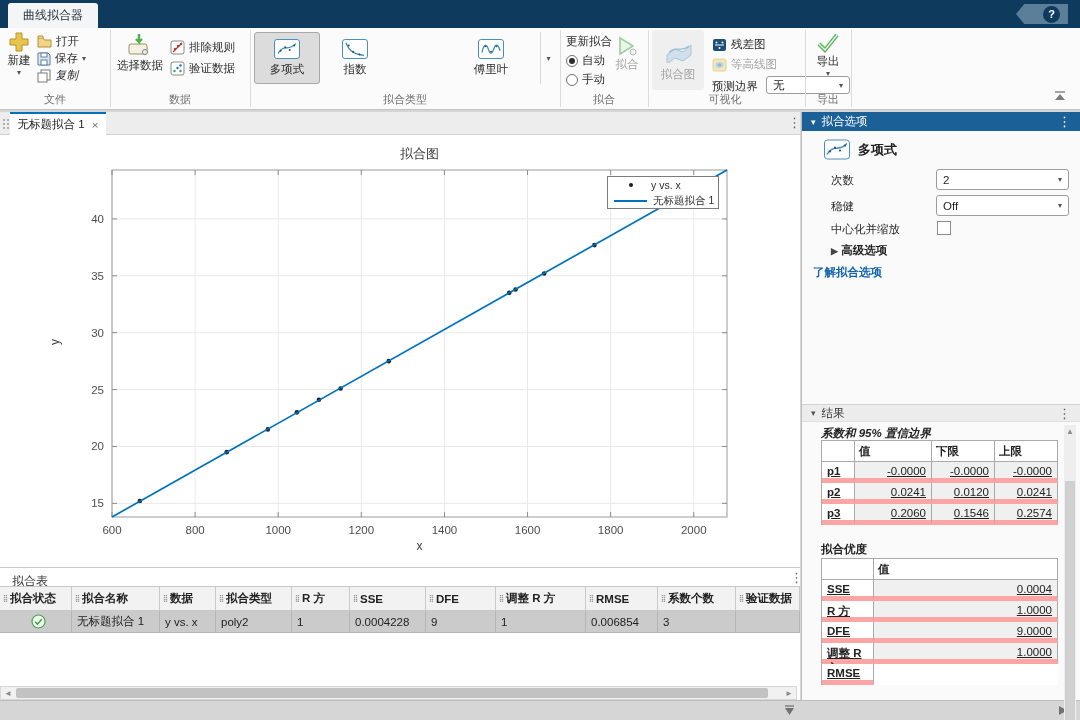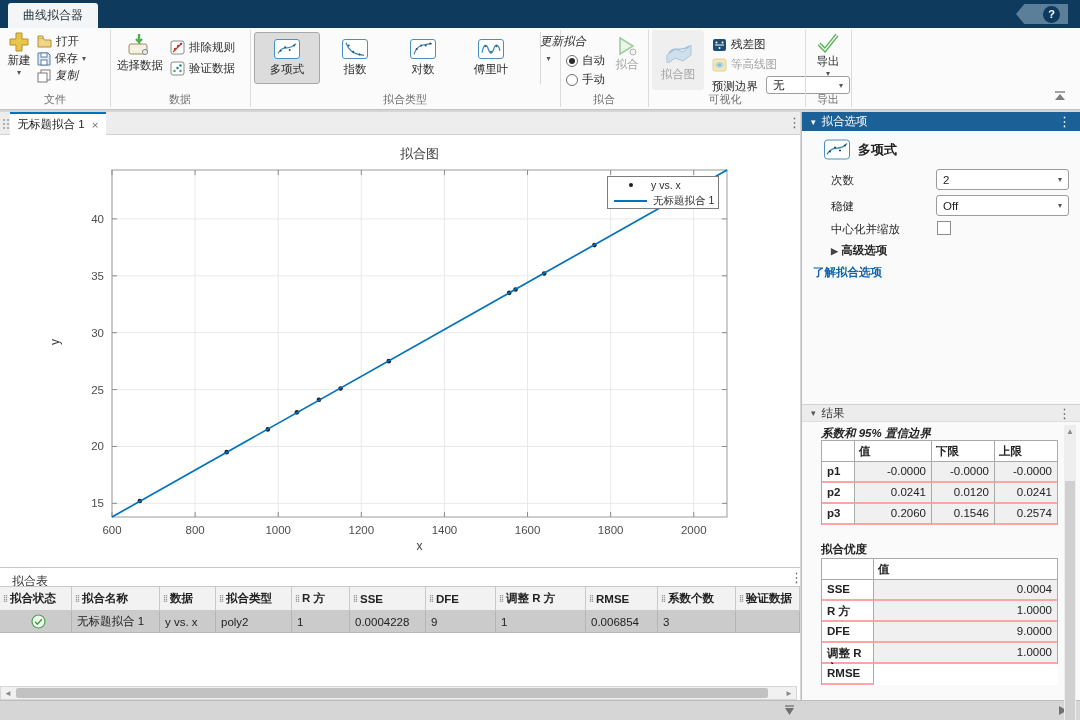--- a/index.html
+++ b/index.html
@@ -76,21 +76,21 @@
     border-bottom:1px solid #dedede; color:#333; display:flex; align-items:center; font-size:11.5px; }
   .hdr-caret { margin:0 6px 0 9px; font-size:9px; }
   .hdr-kebab { margin-left:auto; margin-right:10px; font-size:13px; }
   .opt-label { position:absolute; left:29px; font-size:11.5px; color:#2b2b2b; }
   .opt-select { position:absolute; left:134px; width:133px; height:21px; }
   .checkbox { position:absolute; left:135px; width:14px; height:14px; background:#fff; border:1px solid #8e8e8e; }
   #learn-link { position:absolute; left:11px; font-size:11.5px; font-weight:bold; color:#0f62ac; }
   .sec-title { position:absolute; left:19px; font-size:11.5px; font-weight:bold; color:#222; }
   .rtable { position:absolute; left:19px; display:grid; border-left:1px solid #aaa; border-top:1px solid #aaa; background:#fff; }
   .rth { background:#fff; font-weight:bold; font-size:11.5px; color:#222; padding:3px 4px; border-right:1px solid #aaa; border-bottom:1px solid #aaa; height:21px; }
-  .rtd { font-size:11.5px; color:#222; padding:3px 5px; border-right:1px solid #aaa; border-bottom:2px solid #fca5a5; height:21px; }
+  .rtd { font-size:11.5px; color:#222; padding:3px 5px; border-right:1px solid #aaa; border-bottom:5px solid #fca5a5; height:21px;text-decoration:underline; }
   .rtd.val { background:#f0f0f0; text-align:right; }
   .rtd.rowhdr { font-weight:bold; background:#fff; }
   #vscroll { left:262px; top:313px; width:12px; height:378px; background:#eeeeee; }
   #vthumb { left:1px; top:56px; width:10px; height:260px; background:#d0d0d0; }
   .tri { color:#8b8b8b; font-size:8px; text-align:center; display:block; }
 </style>
 </head>
 <body>
 
 <div class="abs" id="titlebar">
@@ -178,46 +178,36 @@
   </div>
   <div class="gallery-btn" style="left:322px;">
     <svg class="fticon" viewBox="0 0 26 20">
       <path d="M3 3 C7 14, 14 16, 23 17" fill="none" stroke="#3d8ab8" stroke-width="1.4"></path>
       <circle cx="6" cy="6" r="1.1" fill="#24506e"></circle>
         <circle cx="11" cy="13" r="1.1" fill="#24506e"></circle>
         <circle cx="18" cy="16" r="1.1" fill="#24506e"></circle>
     </svg>
     <span class="rb-label">指数</span>
   </div>
-  <div class="gallery-btn" style="left:390px;">
-    <svg class="fticon" viewBox="0 0 26 20">
-      <path d="M3 16 C6 6, 12 5, 23 4" fill="none" stroke="#3d8ab8" stroke-width="1.4"></path>
-      <circle cx="6" cy="10" r="1.1" fill="#24506e"></circle>
-        <circle cx="11" cy="6" r="1.1" fill="#24506e"></circle>
-        <circle cx="16" cy="6" r="1.1" fill="#24506e"></circle>
-        <circle cx="21" cy="4" r="1.1" fill="#24506e"></circle>
-    </svg>
-    <span class="rb-label">对数</span>
-  </div>
   <div class="gallery-btn" style="left:458px;">
     <svg class="fticon" viewBox="0 0 26 20">
       <path d="M3 14 C5 4,8 4,10 10 C12 16,14 16,16 10 C18 4,21 4,23 12" fill="none" stroke="#3d8ab8" stroke-width="1.4"></path>
       <circle cx="7" cy="7" r="1" fill="#24506e"></circle>
         <circle cx="13" cy="13" r="1" fill="#24506e"></circle>
         <circle cx="19" cy="7" r="1" fill="#24506e"></circle>
     </svg>
     <span class="rb-label">傅里叶</span>
   </div>
   <div class="abs" style="left:540px;top:4px;width:16px;height:52px;border-left:1px solid #d8d8d8;display:flex;align-items:center;justify-content:center;">
       <span class="caret">▾</span>
     </div>
   <div class="grp-label" style="left:250px;width:310px;">拟合类型</div>
   <div class="rib-div" style="left:560px;"></div>
 
-  <span class="abs rb-label" style="left:540px;top:6px;font-style:italic;">更新拟合</span>
+  <span class="abs rb-label" style="left:566px;top:6px;">更新拟合</span>
   <div class="small-item" style="left:566px;top:25px;">
     <span class="radio on"></span>
     <span class="rb-label">自动</span>
   </div>
   <div class="small-item" style="left:566px;top:44px;">
     <span class="radio"></span>
     <span class="rb-label">手动</span>
   </div>
   <div class="bigbtn" style="left:610px;top:7px;width:34px;">
     <svg width="22" height="22" viewBox="0 0 22 22">

